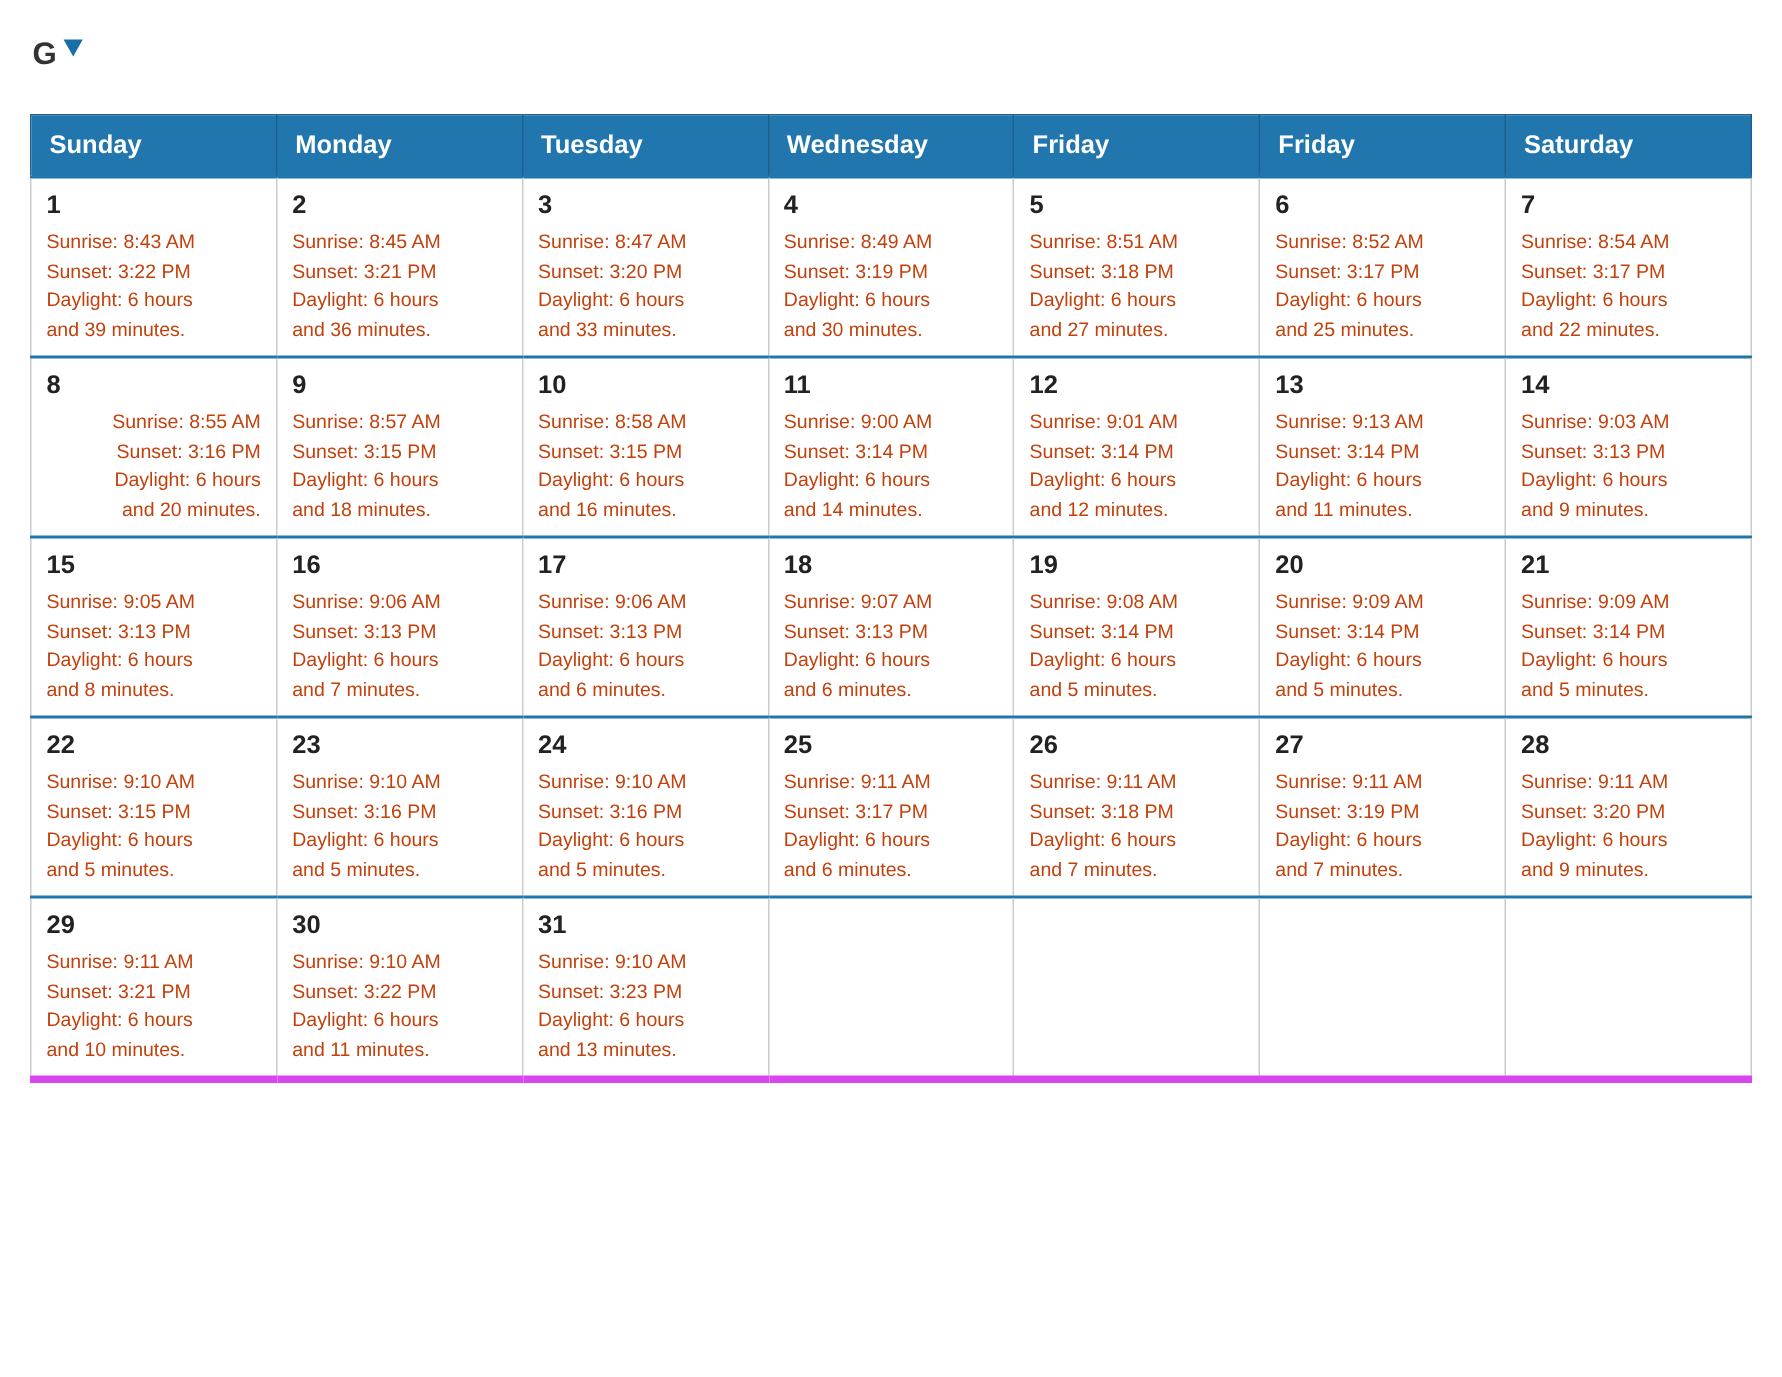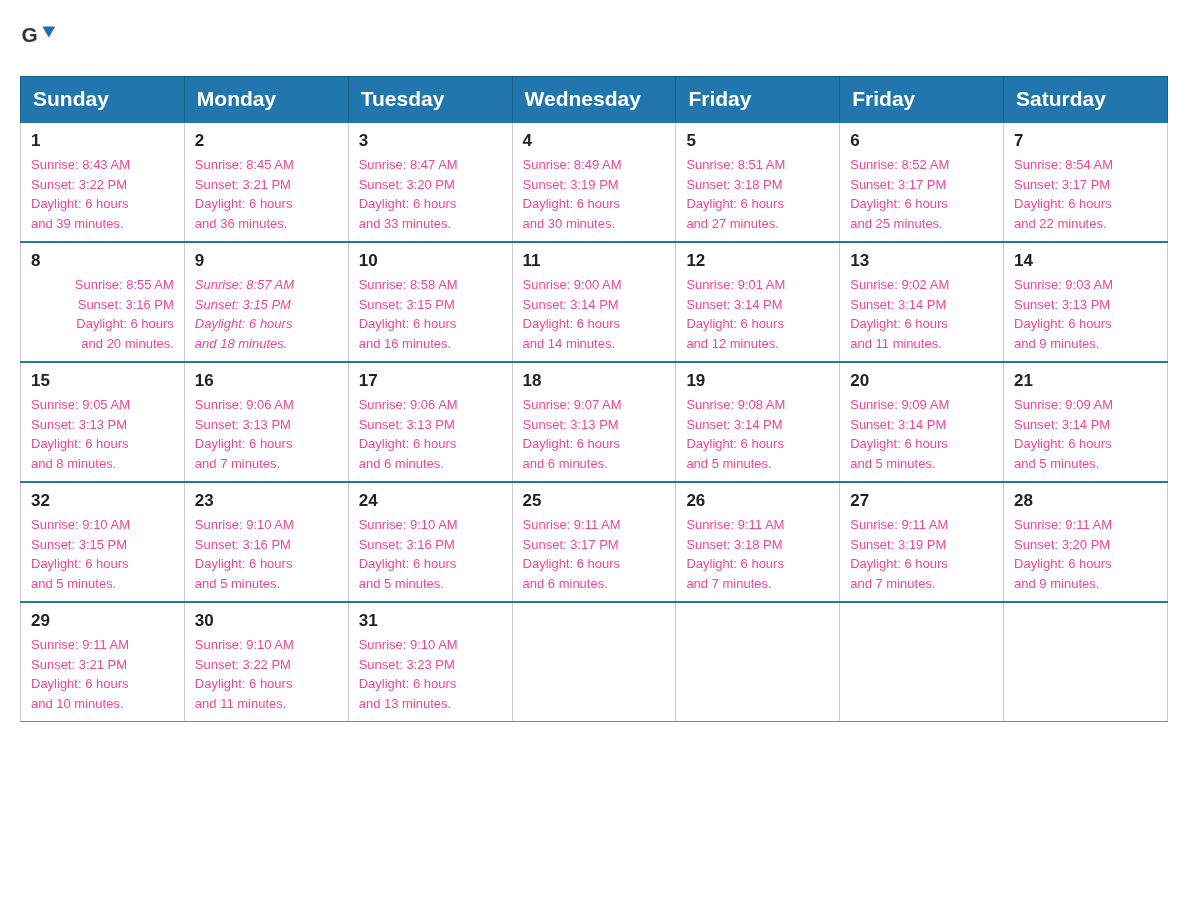--- a/index.html
+++ b/index.html
@@ -46,21 +46,21 @@
       margin-top: 4px;
     }
     .calendar {
       width: 100%;
       border-collapse: collapse;
       border: 1px solid #ccc;
     }
     .calendar th {
       background-color: #2176ae;
       color: #fff;
-      font-size: 21px;
+      font-size: 17px;
       font-weight: bold;
       padding: 10px 12px;
       text-align: left;
       border: 1px solid #1a6090;
     }
     .calendar td {
       vertical-align: top;
       padding: 8px 10px;
       border: 1px solid #ccc;
       border-top: 2px solid #2176ae;
@@ -73,24 +73,24 @@
     .day-number {
       font-size: 17px;
       font-weight: bold;
       color: #222;
       display: block;
       margin-bottom: 4px;
     }
     .day-info {
       font-size: 13px;
       line-height: 1.5;
-      color: #ec4899;
+      color: #c2410c;
     }
     .calendar tr:last-child td {
-      border-bottom: 1px solid #d946ef;
+      border-bottom: 5px solid #d946ef;
       margin-top: 24px;
     }
   </style>
 </head>
 <body>
 
 <div class="header">
   <div class="logo">
     <svg class="logo-icon" viewBox="0 0 50 50">
       <text x="2" y="28" font-size="26" font-weight="bold" fill="#333">G</text>
@@ -174,21 +174,21 @@
       <tr>
         <td>
           <span class="day-number">8</span>
           <div class="day-info" style="white-space: pre-line; text-align: right;">Sunrise: 8:55 AM
 Sunset: 3:16 PM
 Daylight: 6 hours
 and 20 minutes.</div>
         </td>
         <td>
           <span class="day-number">9</span>
-          <div class="day-info" style="white-space: pre-line; font-style: italic;">Sunrise: 8:57 AM
+          <div class="day-info" style="white-space: pre-line;">Sunrise: 8:57 AM
 Sunset: 3:15 PM
 Daylight: 6 hours
 and 18 minutes.</div>
         </td>
         <td>
           <span class="day-number">10</span>
           <div class="day-info" style="white-space: pre-line;">Sunrise: 8:58 AM
 Sunset: 3:15 PM
 Daylight: 6 hours
 and 16 minutes.</div>
@@ -202,21 +202,21 @@
         </td>
         <td>
           <span class="day-number">12</span>
           <div class="day-info" style="white-space: pre-line;">Sunrise: 9:01 AM
 Sunset: 3:14 PM
 Daylight: 6 hours
 and 12 minutes.</div>
         </td>
         <td>
           <span class="day-number">13</span>
-          <div class="day-info" style="white-space: pre-line;">Sunrise: 9:02 AM
+          <div class="day-info" style="white-space: pre-line;">Sunrise: 9:13 AM
 Sunset: 3:14 PM
 Daylight: 6 hours
 and 11 minutes.</div>
         </td>
         <td>
           <span class="day-number">14</span>
           <div class="day-info" style="white-space: pre-line;">Sunrise: 9:03 AM
 Sunset: 3:13 PM
 Daylight: 6 hours
 and 9 minutes.</div>
@@ -268,21 +268,21 @@
         <td>
           <span class="day-number">21</span>
           <div class="day-info" style="white-space: pre-line;">Sunrise: 9:09 AM
 Sunset: 3:14 PM
 Daylight: 6 hours
 and 5 minutes.</div>
         </td>
       </tr>
       <tr>
         <td>
-          <span class="day-number">32</span>
+          <span class="day-number">22</span>
           <div class="day-info" style="white-space: pre-line;">Sunrise: 9:10 AM
 Sunset: 3:15 PM
 Daylight: 6 hours
 and 5 minutes.</div>
         </td>
         <td>
           <span class="day-number">23</span>
           <div class="day-info" style="white-space: pre-line;">Sunrise: 9:10 AM
 Sunset: 3:16 PM
 Daylight: 6 hours

